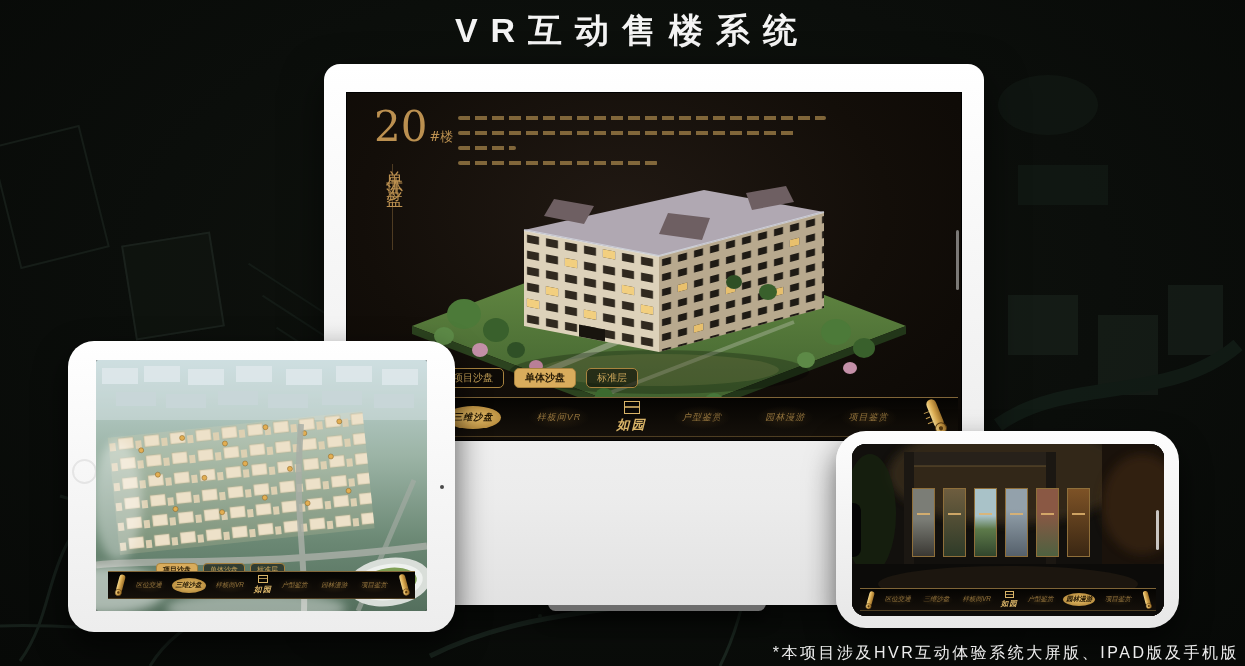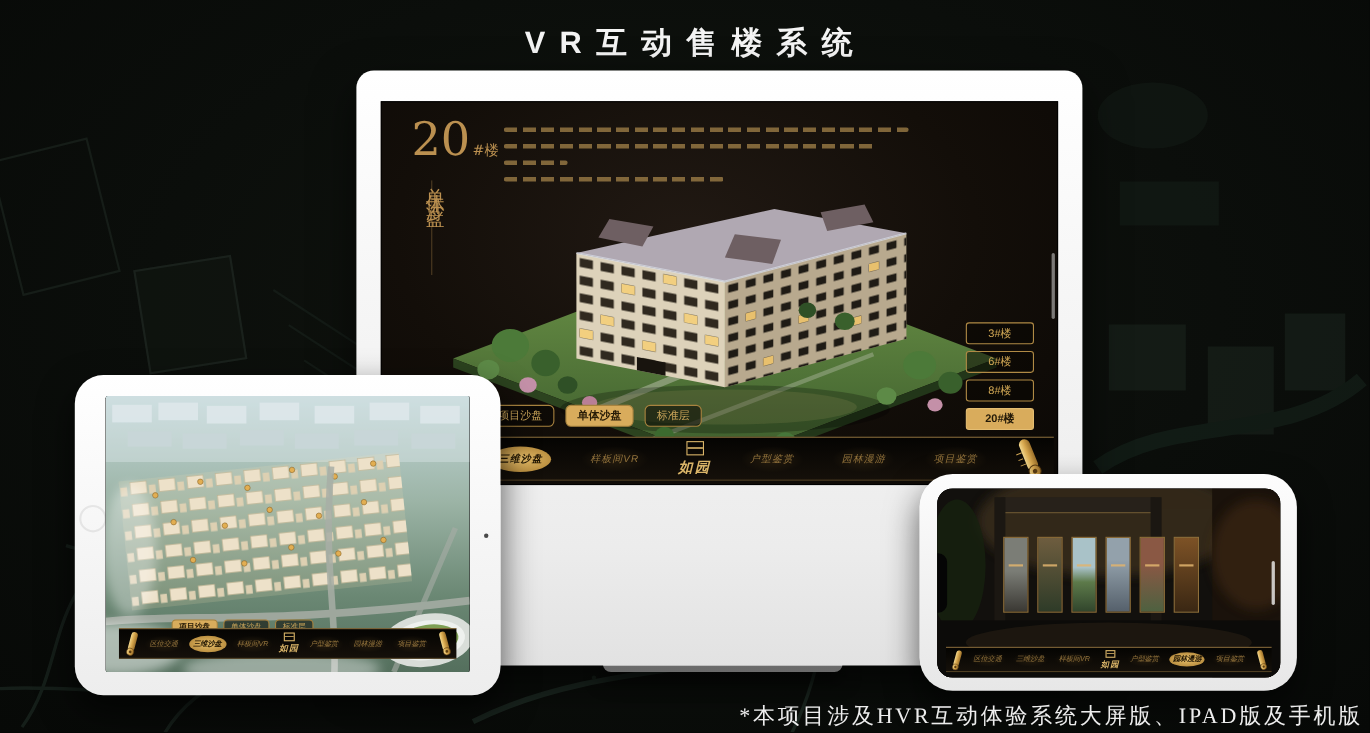--- a/index.html
+++ b/index.html
@@ -4,23 +4,23 @@
 <style>
   html,body{margin:0;padding:0;background:#060806;}
   .stage{position:relative;width:1245px;height:666px;overflow:hidden;
     background:radial-gradient(ellipse at 50% 42%,#11150f 0%,#0b0e0b 55%,#070907 100%);
     font-family:"Liberation Sans",sans-serif;}
   .bg,.bg *{pointer-events:none;}
   .bg{position:absolute;inset:0;}
   .bg-frame{position:absolute;left:4px;top:134px;width:88px;height:122px;border:2px solid #161d18;transform:rotate(-14deg);}
   .bg-plaque{position:absolute;left:128px;top:238px;width:86px;height:92px;border:2px solid #1a211c;background:rgba(18,24,19,.55);transform:rotate(-9deg);}
   .bg-diag{position:absolute;width:130px;height:2px;background:#141b16;transform:rotate(33deg);}
-  .title{position:absolute;left:50%;top:16px;transform:translateX(-50%);margin:4px 0 0 10px;
-    color:#f4f4f4;font-size:28px;font-weight:bold;letter-spacing:13px;white-space:nowrap;}
-  .footnote{position:absolute;right:6px;bottom:2px;color:#ededed;font-size:20px;letter-spacing:2.5px;white-space:nowrap;font-family:Liberation Serif, serif;}
+  .title{position:absolute;left:50%;top:4px;transform:translateX(-50%);margin:4px 0 0 10px;
+    color:#f4f4f4;font-size:34px;font-weight:bold;letter-spacing:13px;white-space:nowrap;}
+  .footnote{position:absolute;right:6px;bottom:2px;color:#ededed;font-size:16px;letter-spacing:2.5px;white-space:nowrap;}
 
   
   .stand-neck{position:absolute;left:555px;top:520px;width:206px;height:80px;
     background:linear-gradient(180deg,#efefef,#cfcfcf 60%,#c0c0c0);
     clip-path:polygon(19% 0,81% 0,100% 100%,0 100%);box-shadow:inset 0 10px 10px rgba(0,0,0,.18);}
   .stand-base{position:absolute;left:548px;top:596px;width:218px;height:15px;border-radius:8px;
     background:linear-gradient(180deg,#f2f2f2,#b9b9b9);box-shadow:0 8px 16px rgba(0,0,0,.55);}
   .monitor{position:absolute;left:324px;top:64px;width:660px;height:541px;border-radius:16px;
     background:linear-gradient(180deg,#ffffff,#ececec 80%,#e2e2e2);box-shadow:0 16px 40px rgba(0,0,0,.6);}
   .m-screen{position:absolute;left:22px;top:28px;width:616px;height:349px;
@@ -242,26 +242,20 @@
             <ellipse cx="446" cy="204" rx="7" ry="6" fill="#c490a8"></ellipse>
           <ellipse cx="200" cy="232" rx="9" ry="8" fill="#3c6a2f"></ellipse>
             <ellipse cx="310" cy="238" rx="10" ry="9" fill="#46763a"></ellipse>
           <ellipse cx="256" cy="248" rx="8" ry="7" fill="#335c28"></ellipse>
             <ellipse cx="330" cy="118" rx="8" ry="7" fill="#2f5026"></ellipse>
           <ellipse cx="364" cy="128" rx="9" ry="8" fill="#39602c"></ellipse>
         </g>
         <ellipse cx="255" cy="206" rx="120" ry="16" fill="#f4d98e" opacity=".10"></ellipse>
       </svg>
 
-      <div class="ubtns">
-        <span class="ubtn">3#楼</span>
-        <span class="ubtn">6#楼</span>
-        <span class="ubtn">8#楼</span>
-        <span class="ubtn sel">20#楼</span>
-      </div>
 
       <div class="tabs m-tabs">
         <span class="tab">项目沙盘</span>
         <span class="tab sel">单体沙盘</span>
         <span class="tab">标准层</span>
       </div>
 
       <div class="navbar m-nav">
         <span class="nav-item">区位交通</span>
         <span class="nav-item sel">三维沙盘</span>

